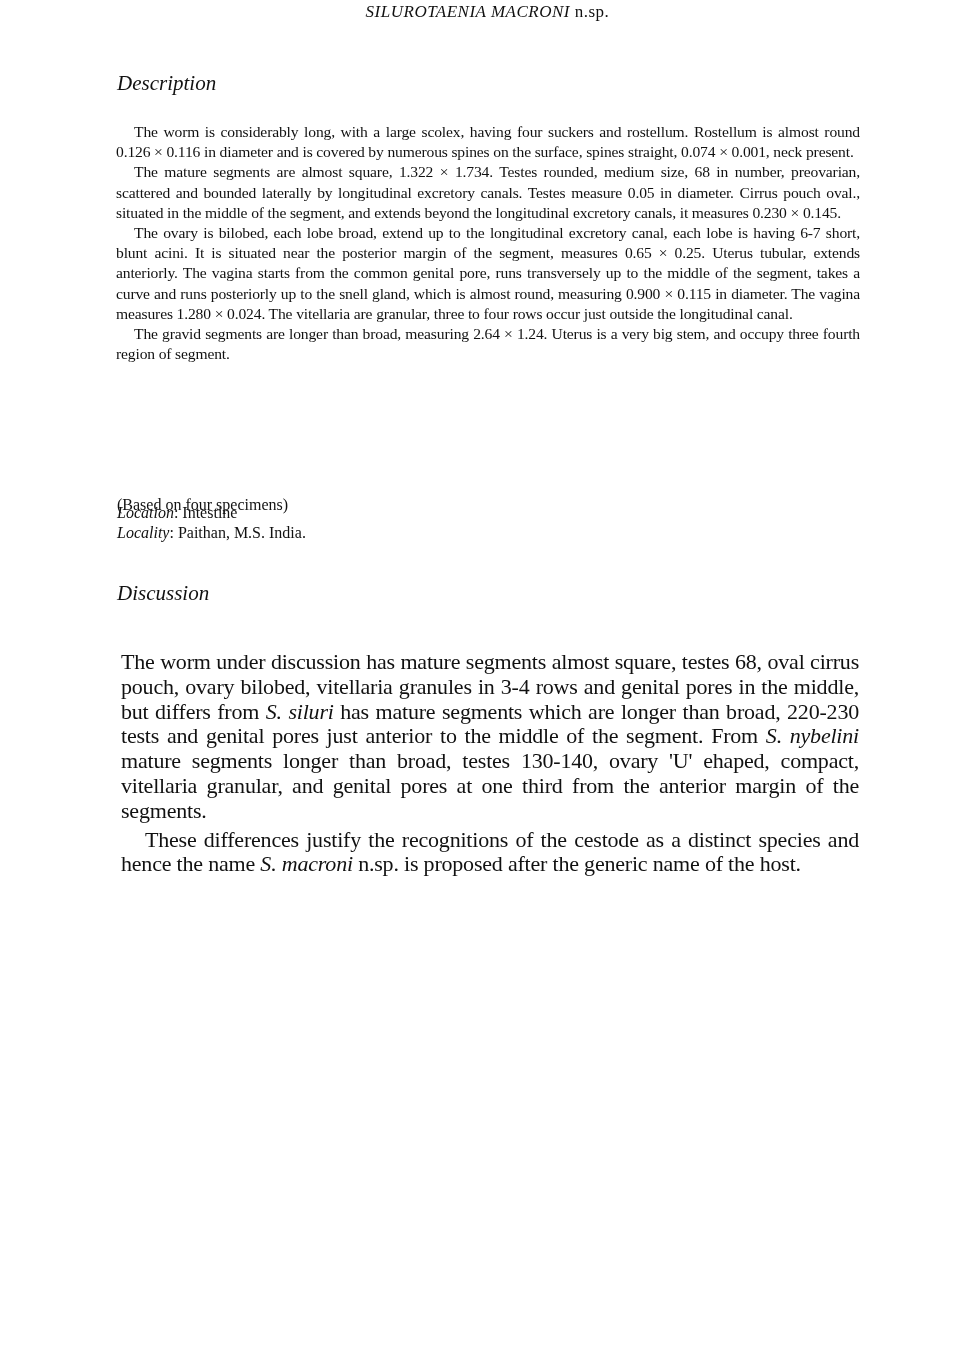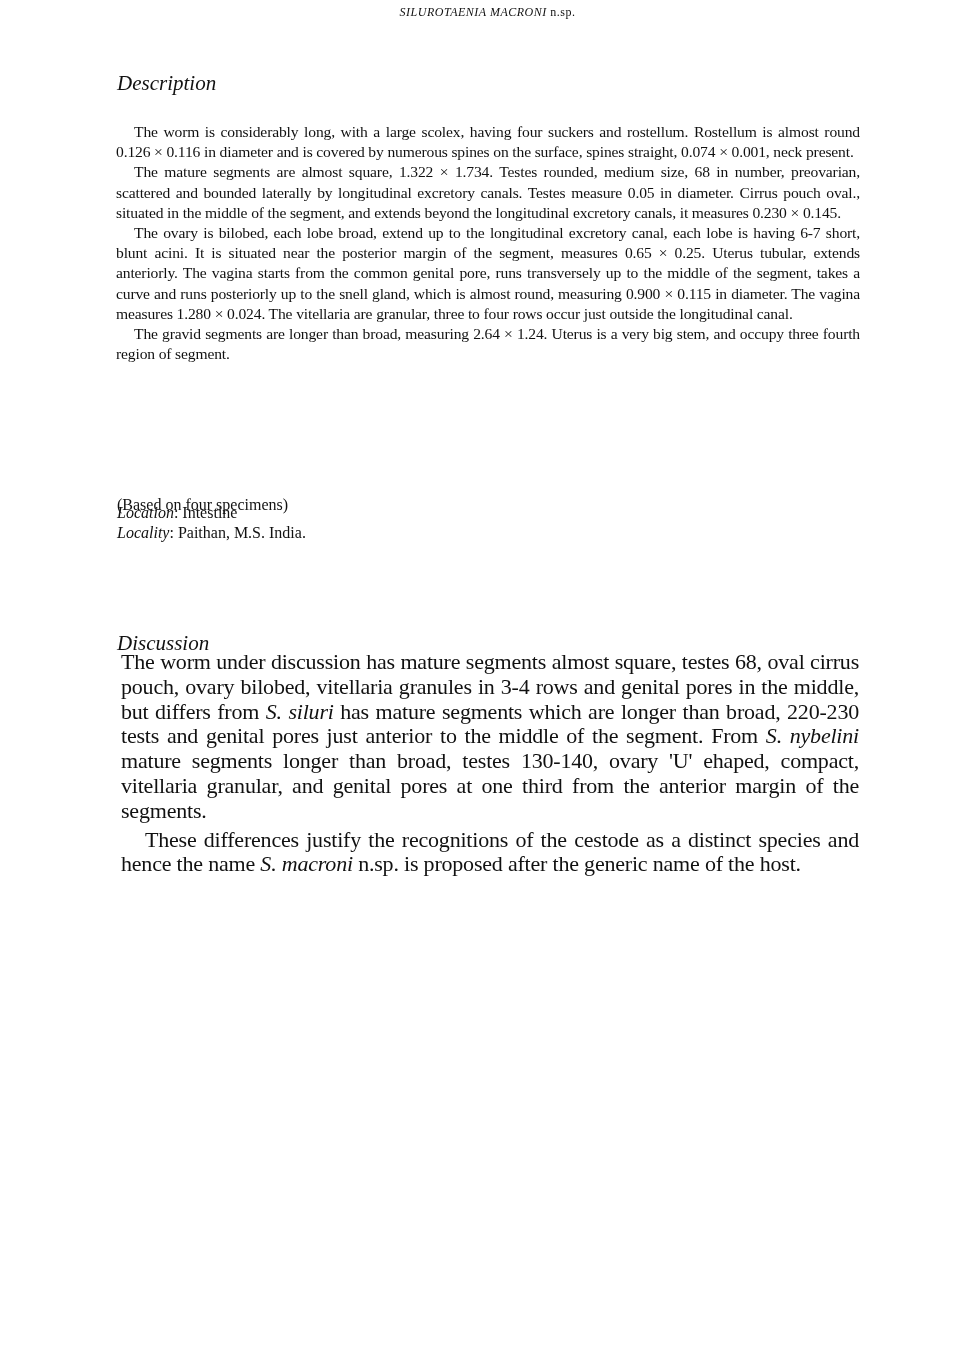--- a/index.html
+++ b/index.html
@@ -17,21 +17,21 @@
     }
     .title-block {
       position: absolute;
       top: 0;
       left: 0;
       width: 975px;
       text-align: center;
     }
     .title {
       margin-top: 2px;
-      font-size: 12px;
+      font-size: 17px;
       line-height: 20px;
       letter-spacing: 0.5px;
     }
     .title .genus { font-style: italic; }
     .plate {
       font-size: 13px;
       line-height: 18px;
       margin-top: 4px;
     }
     .heading {
@@ -99,18 +99,18 @@
   <p>The gravid segments are longer than broad, measuring 2.64 × 1.24. Uterus is a very big stem, and occupy three fourth region of segment.</p>
 </div>
 
 <div class="plain" style="top:463px;">(Based on four specimens)</div>
 
 <div class="meta" style="top:503px;">
   <div><span class="lbl">Location</span><span>: Intestine</span></div>
   <div><span class="lbl">Locality</span><span>: Paithan, M.S. India.</span></div>
 </div>
 
-<div class="heading" style="top:630px;">Discussion</div>
+<div class="heading" style="top:580px;">Discussion</div>
 
 <div class="disc" style="top:646px;">
   <p><span>The worm under discussion has mature segments almost square, testes 68, oval cirrus pouch, ovary bilobed, vitellaria granules in 3-4 rows and genital pores in the middle, but differs from </span><span class="it">S. siluri</span><span> has mature segments which are longer than broad, 220-230 tests and genital pores just anterior to the middle of the segment. From </span><span class="it">S. nybelini</span><span> mature segments longer than broad, testes 130-140, ovary 'U' ehaped, compact, vitellaria granular, and genital pores at one third from the anterior margin of the segments.</span></p>
   <p class="indent"><span>These differences justify the recognitions of the cestode as a distinct species and hence the name </span><span class="it">S. macroni</span><span> n.sp. is proposed after the generic name of the host.</span></p>
 </div>
 
 </body></html>

